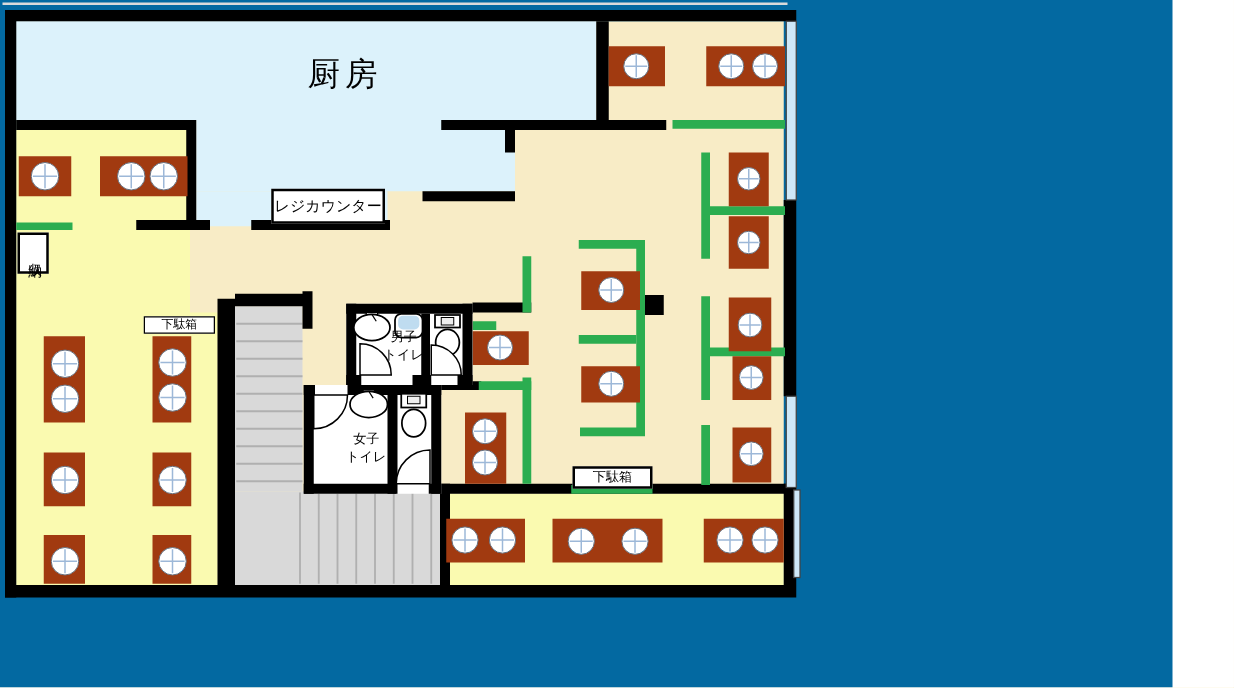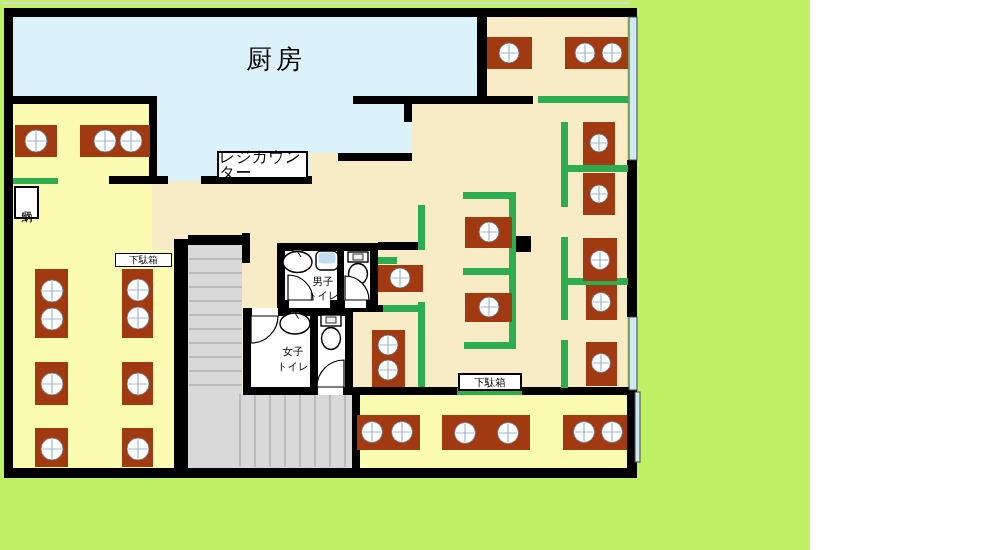--- a/index.html
+++ b/index.html
@@ -1,30 +1,30 @@
 <!DOCTYPE html>
 <html><head>
 <meta charset="utf-8">
 <style>
   html,body{margin:0;padding:0;background:#ffffff;}
-  .plan{position:relative;width:810px;height:550px;background:#bef264;overflow:hidden;
+  .plan{position:relative;width:938px;height:550px;background:#0369a1;overflow:hidden;
         font-family:"Liberation Sans",sans-serif;color:#000;}
   .plan svg{position:absolute;left:0;top:0;}
   .lbl{position:absolute;white-space:nowrap;}
   .lblbox{position:absolute;background:#fff;border:2px solid #000;box-sizing:border-box;
           display:flex;align-items:center;justify-content:center;line-height:1;}
   .kitchen-lbl{left:246px;top:42px;font-size:26px;letter-spacing:4px;font-weight:500;}
-  .register-box{left:217px;top:151px;width:91px;height:28px;font-size:16px;}
+  .register-box{left:217px;top:151px;width:91px;height:28px;font-size:12px;}
   .storage-box{left:14px;top:186px;width:25px;height:33px;font-size:11px;
                writing-mode:vertical-rl;letter-spacing:2px;}
   .geta1-box{left:115px;top:253px;width:57px;height:14px;font-size:9.5px;border-width:1.5px;}
   .geta2-box{left:458px;top:373px;width:64px;height:18px;font-size:10.5px;}
   .toilet-lbl{position:absolute;text-align:center;font-size:10.5px;line-height:14px;}
   .toilet-lbl span{display:block;}
-  .mens-lbl{left:302px;top:274px;width:42px;}
+  .mens-lbl{left:302px;top:263px;width:42px;}
   .womens-lbl{left:259px;top:344px;width:44px;line-height:15px;margin-left:12px;}
 </style>
 </head>
 <body>
 
 <div class="plan">
 <svg width="987" height="550" viewBox="0 0 987 550">
 
   <rect x="2" y="2" width="628" height="2" fill="#DADADA"></rect>
 

